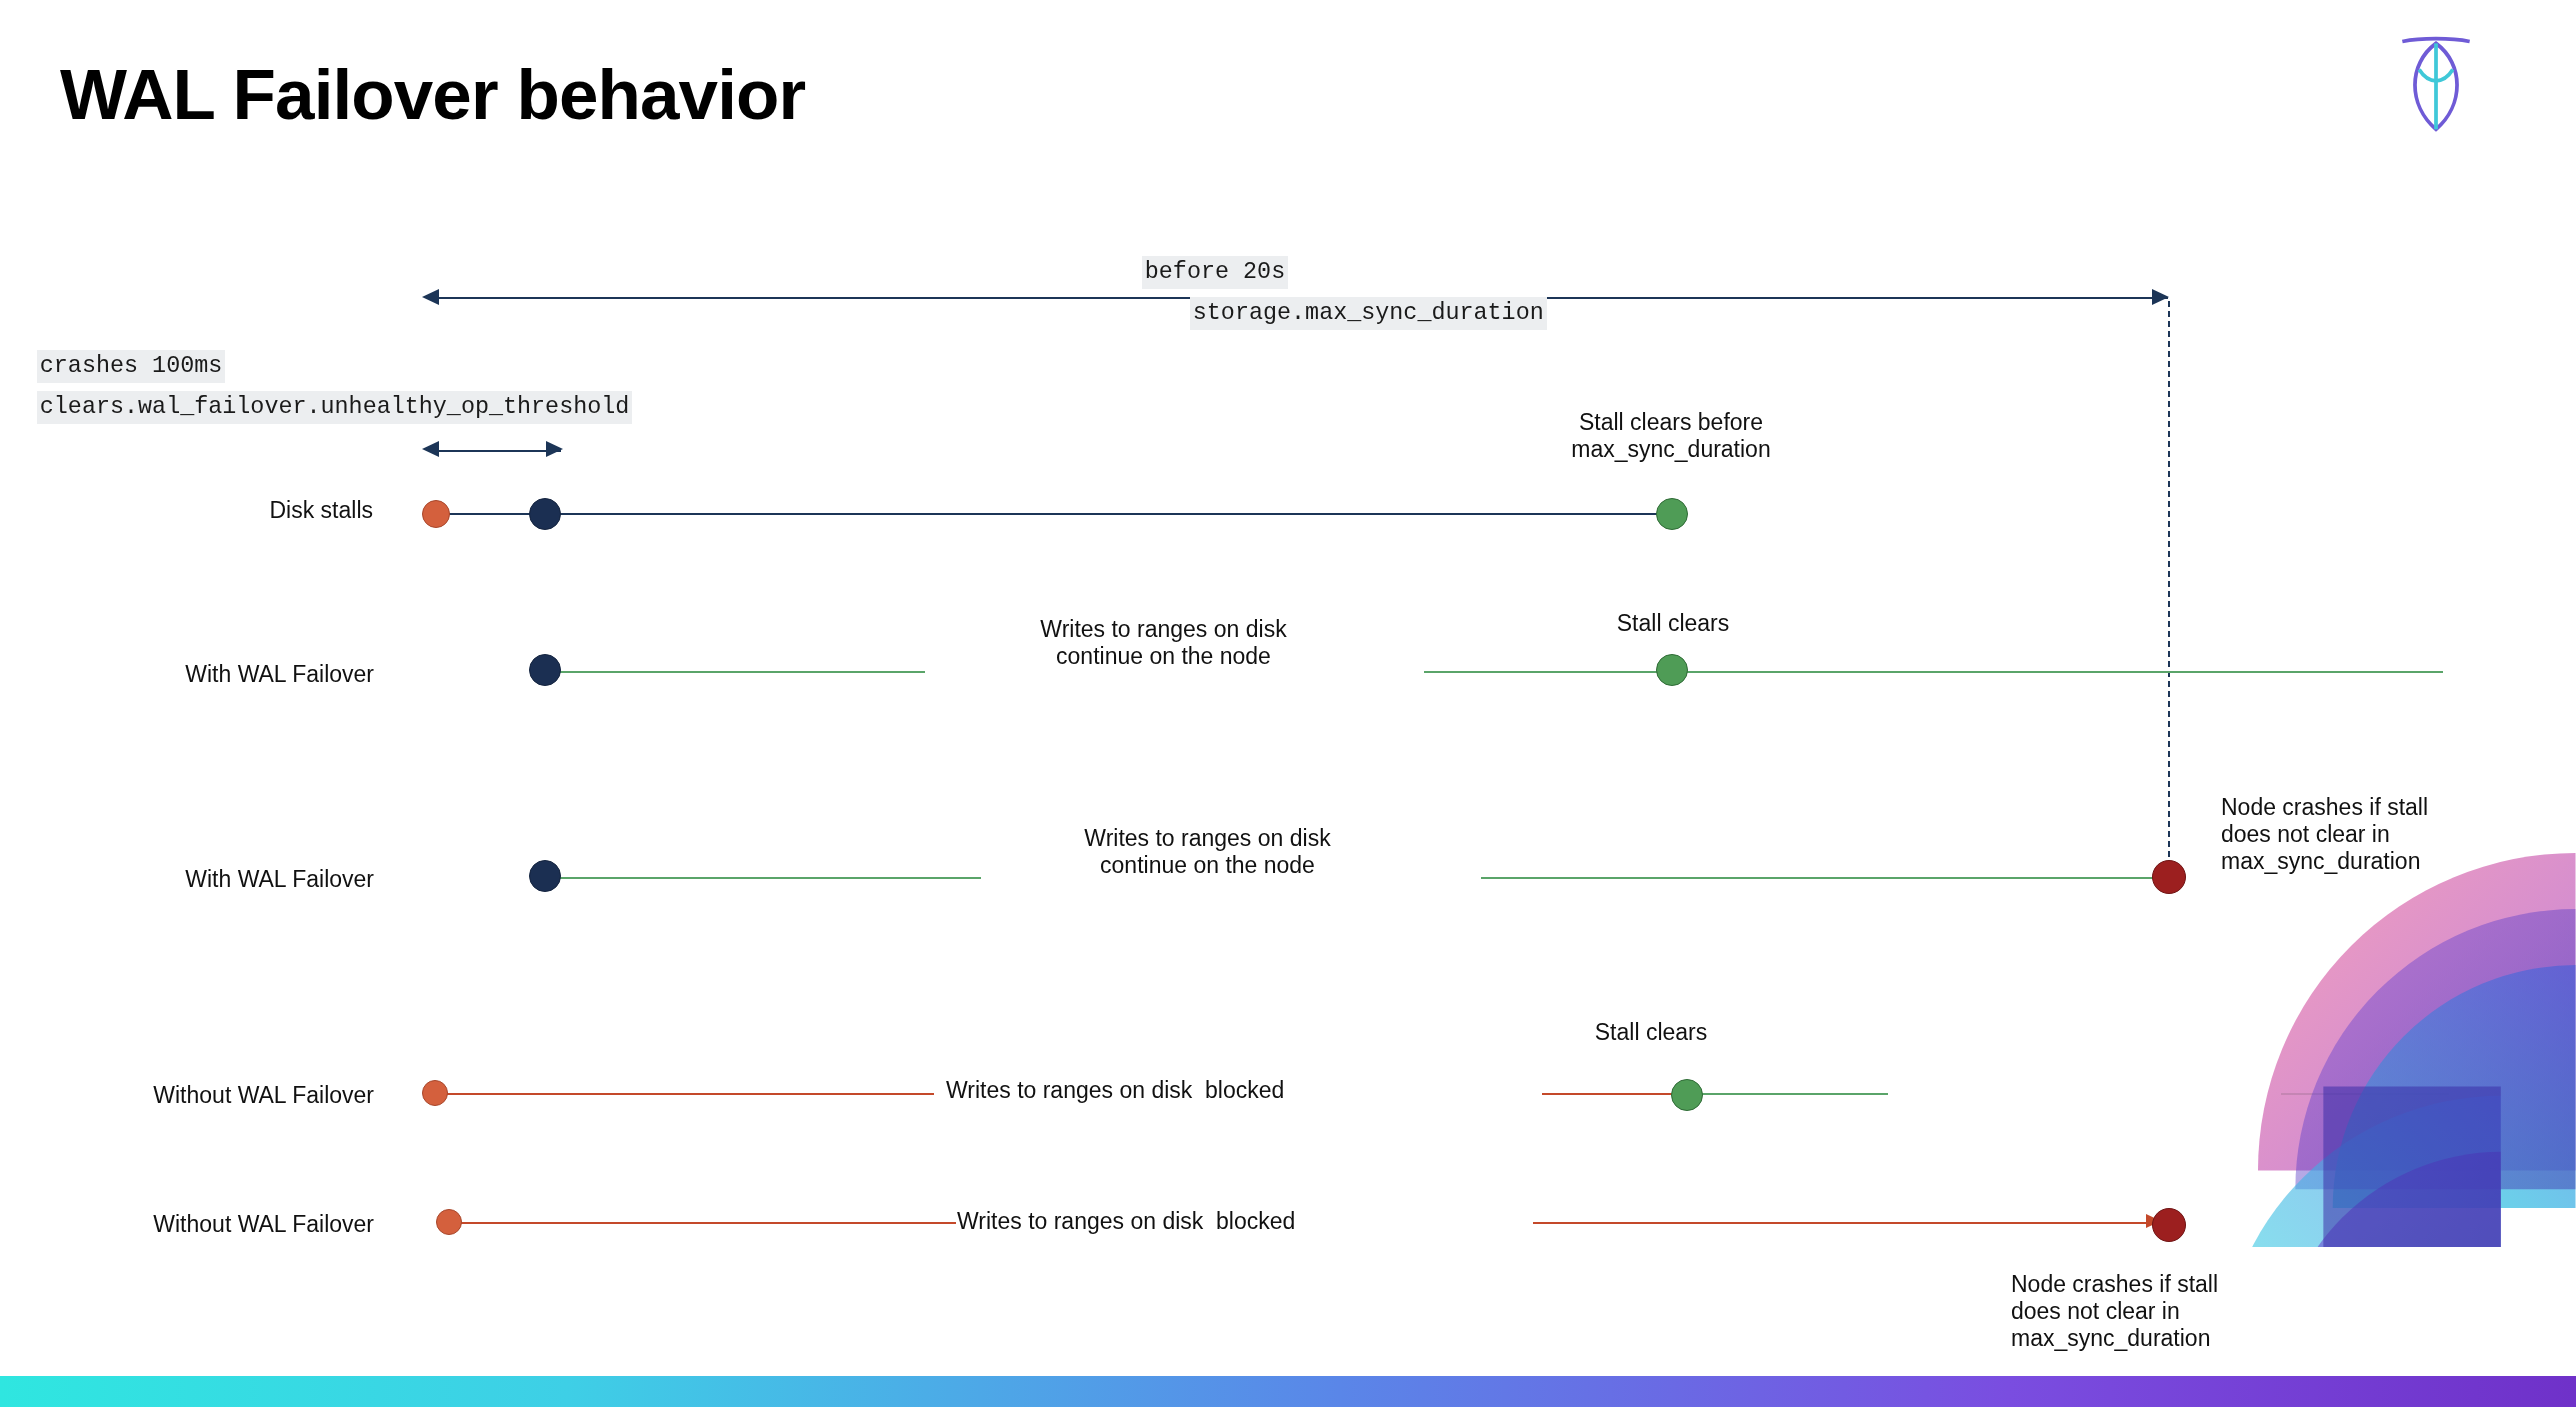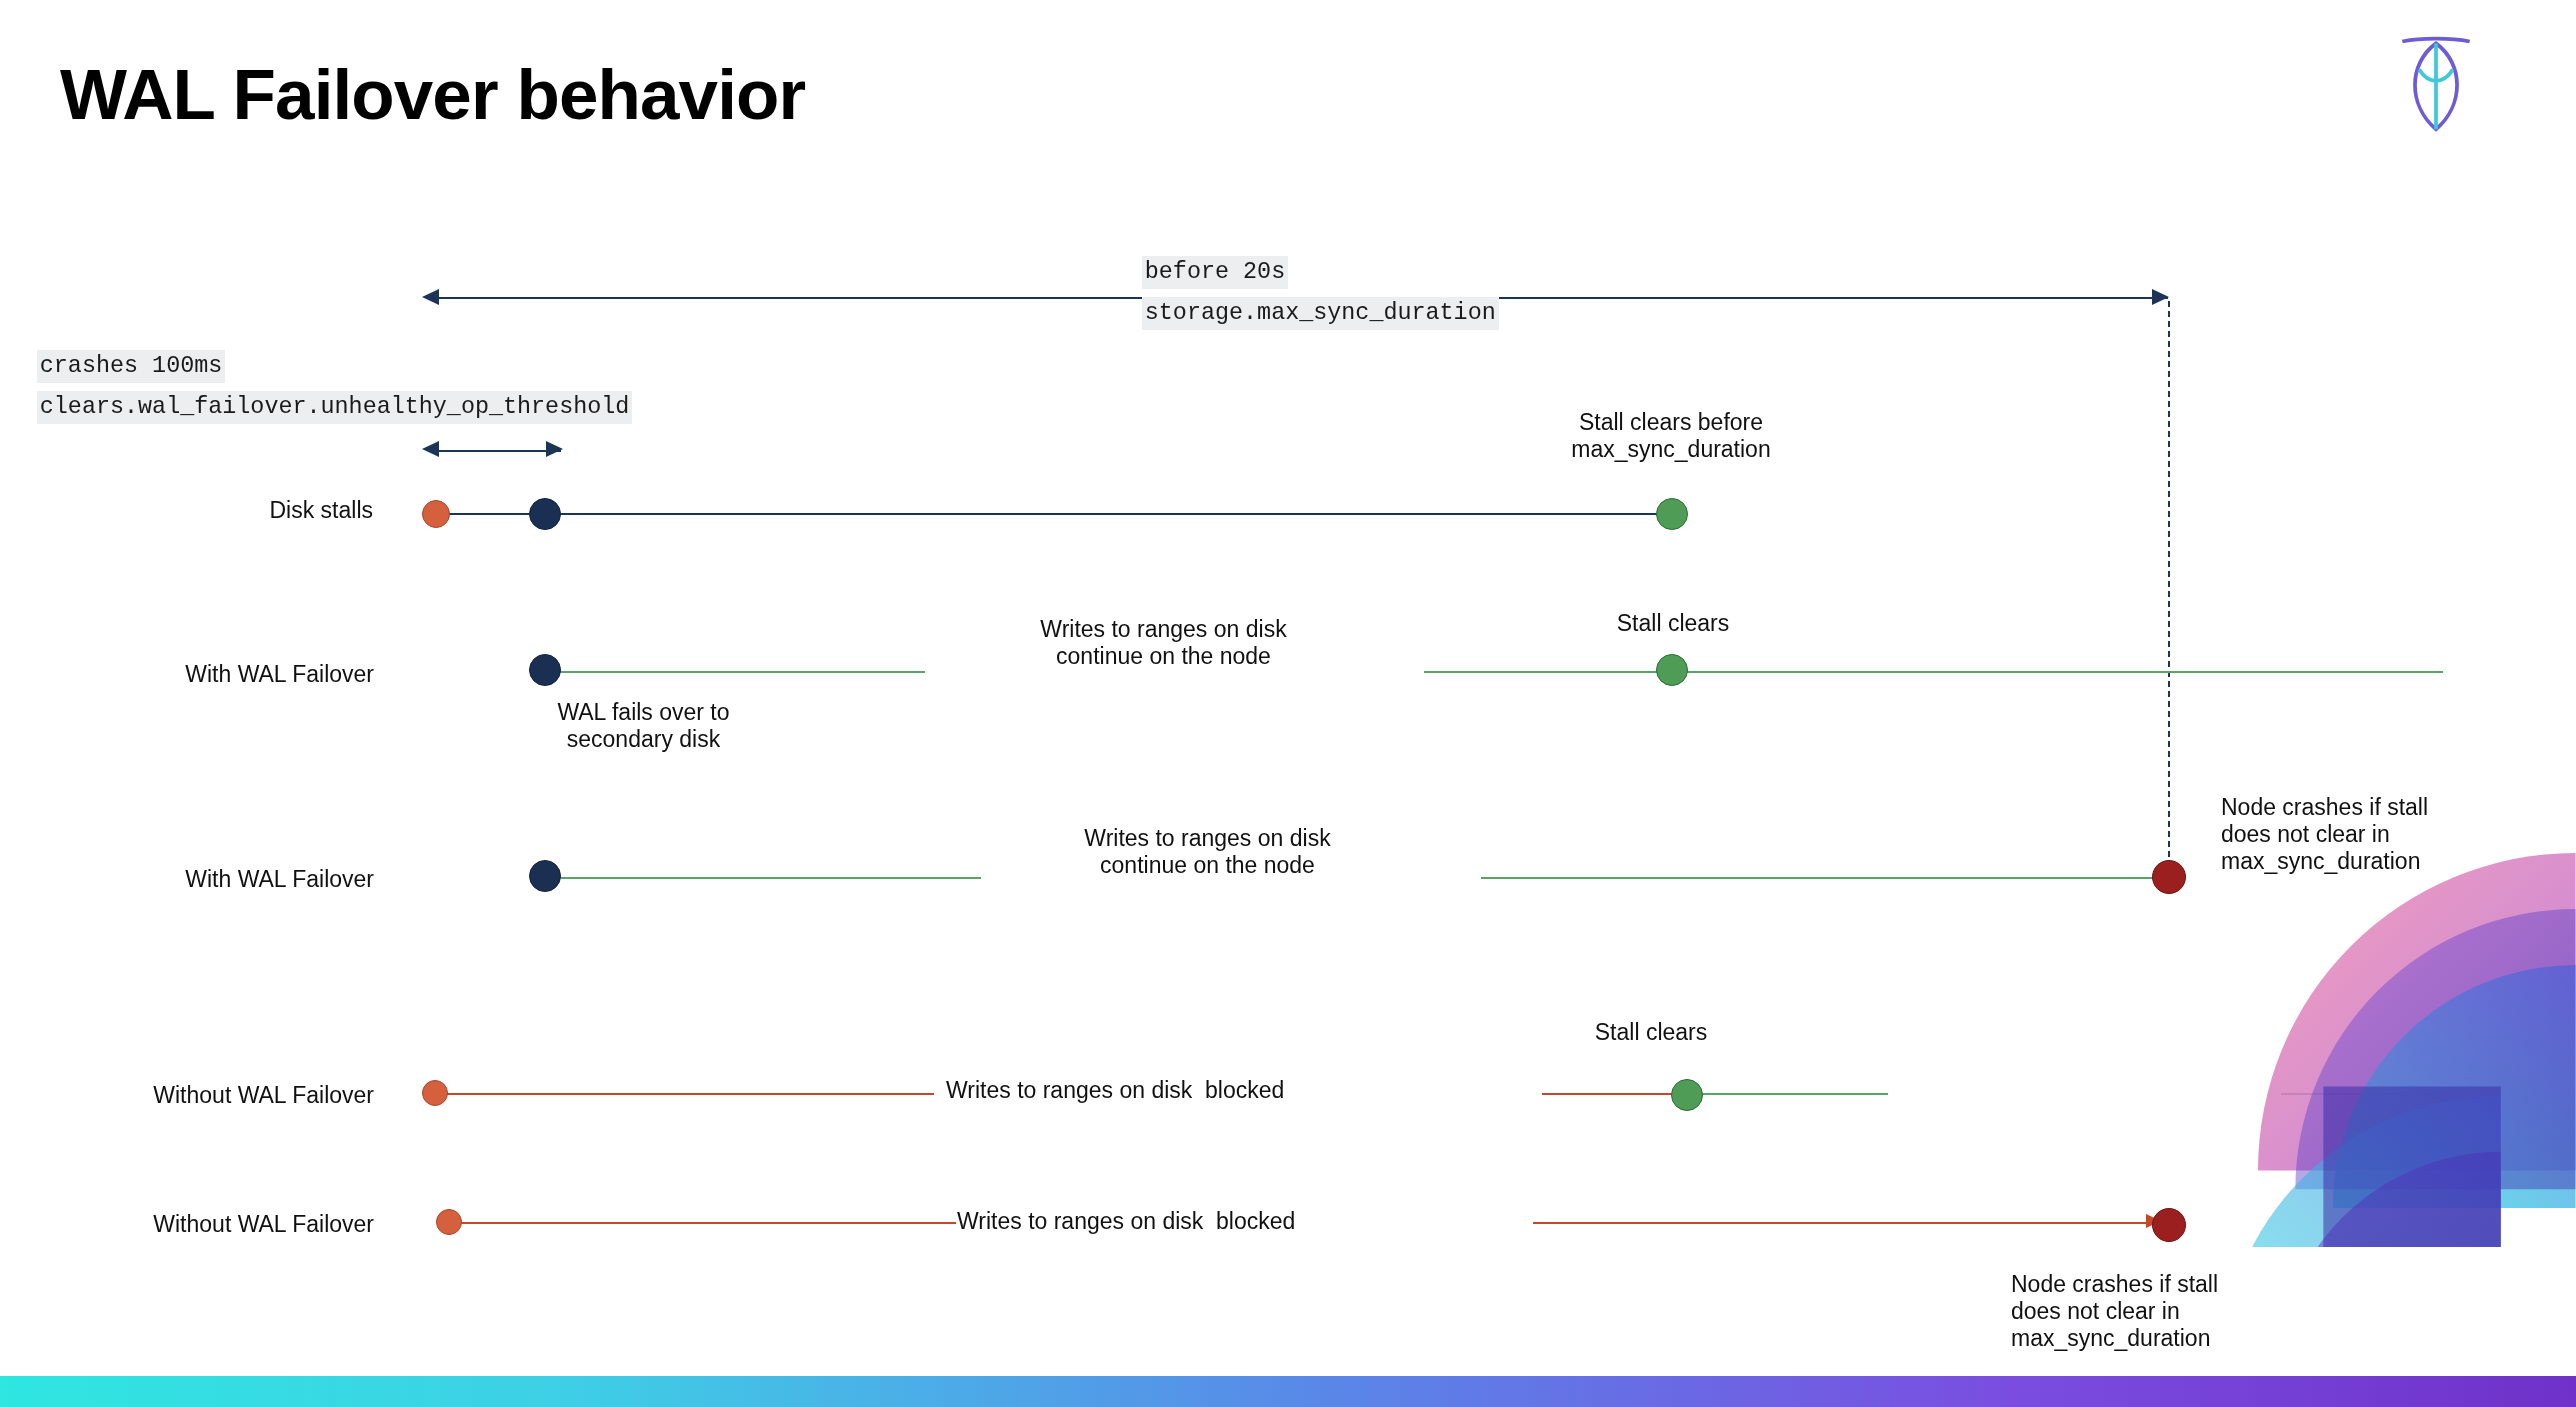--- a/index.html
+++ b/index.html
@@ -148,21 +148,21 @@
       <path d="M46 12 L46 104" stroke="#3fc8d8" stroke-width="4" fill="none"></path>
       <path d="M28 40 C38 56, 54 56, 64 40" stroke="#3fc8d8" stroke-width="4" fill="none"></path>
     </svg>
   </div>
 
   <div class="hline navy" style="left:439px; top:297px; width:1729px;"></div>
   <div class="arrow arrow-left" style="left:422px; top:289px;"></div>
   <div class="arrow arrow-right" style="left:2152px; top:289px;"></div>
 
   <div class="mono" style="left:1142px; top:256px;">before 20s</div>
-  <div class="mono" style="left:1142px; top:297px;">storage.max_sync_duration</div>
+  <div class="mono" style="left:1190px; top:297px;">storage.max_sync_duration</div>
 
   <div class="vdash" style="left:2168px; top:301px; height:576px;"></div>
 
   <div class="mono" style="left:37px; top:350px;">crashes 100ms</div>
   <div class="mono" style="left:37px; top:391px;">clears.wal_failover.unhealthy_op_threshold</div>
 
   <div class="hline navy" style="left:439px; top:450px; width:122px; border-top-width:2.8px;"></div>
   <div class="arrow arrow-left" style="left:422px; top:441px;"></div>
   <div class="arrow arrow-right" style="left:546px; top:441px;"></div>
 
@@ -177,22 +177,20 @@
 
   <div class="lbl right" style="left:0px; top:661px; width:374px;">With WAL Failover</div>
   <div class="hline green" style="left:542px; top:671px; width:383px;"></div>
   <div class="hline green" style="left:1424px; top:671px; width:1019px;"></div>
   <div class="dot dot-navy" style="left:529px; top:654px; width:32px; height:32px;"></div>
   <div class="dot dot-green" style="left:1656px; top:654px; width:32px; height:32px;"></div>
 
   <div class="lbl center" style="left:944px; top:616px; width:439px;">Writes to ranges on disk
 continue on the node</div>
   <div class="lbl center" style="left:1533px; top:610px; width:280px;">Stall clears</div>
-  <div class="lbl center" style="left:447px; top:699px; width:393px;">WAL fails over to
-secondary disk</div>
 
   <div class="lbl right" style="left:0px; top:866px; width:374px;">With WAL Failover</div>
   <div class="hline green" style="left:542px; top:877px; width:439px;"></div>
   <div class="hline green" style="left:1481px; top:877px; width:692px;"></div>
   <div class="dot dot-navy" style="left:529px; top:860px; width:32px; height:32px;"></div>
   <div class="dot dot-darkred" style="left:2152px; top:860px; width:34px; height:34px;"></div>
 
   <div class="lbl center" style="left:1002px; top:825px; width:411px;">Writes to ranges on disk
 continue on the node</div>
   <div class="lbl" style="left:2221px; top:794px; width:355px;">Node crashes if stall

